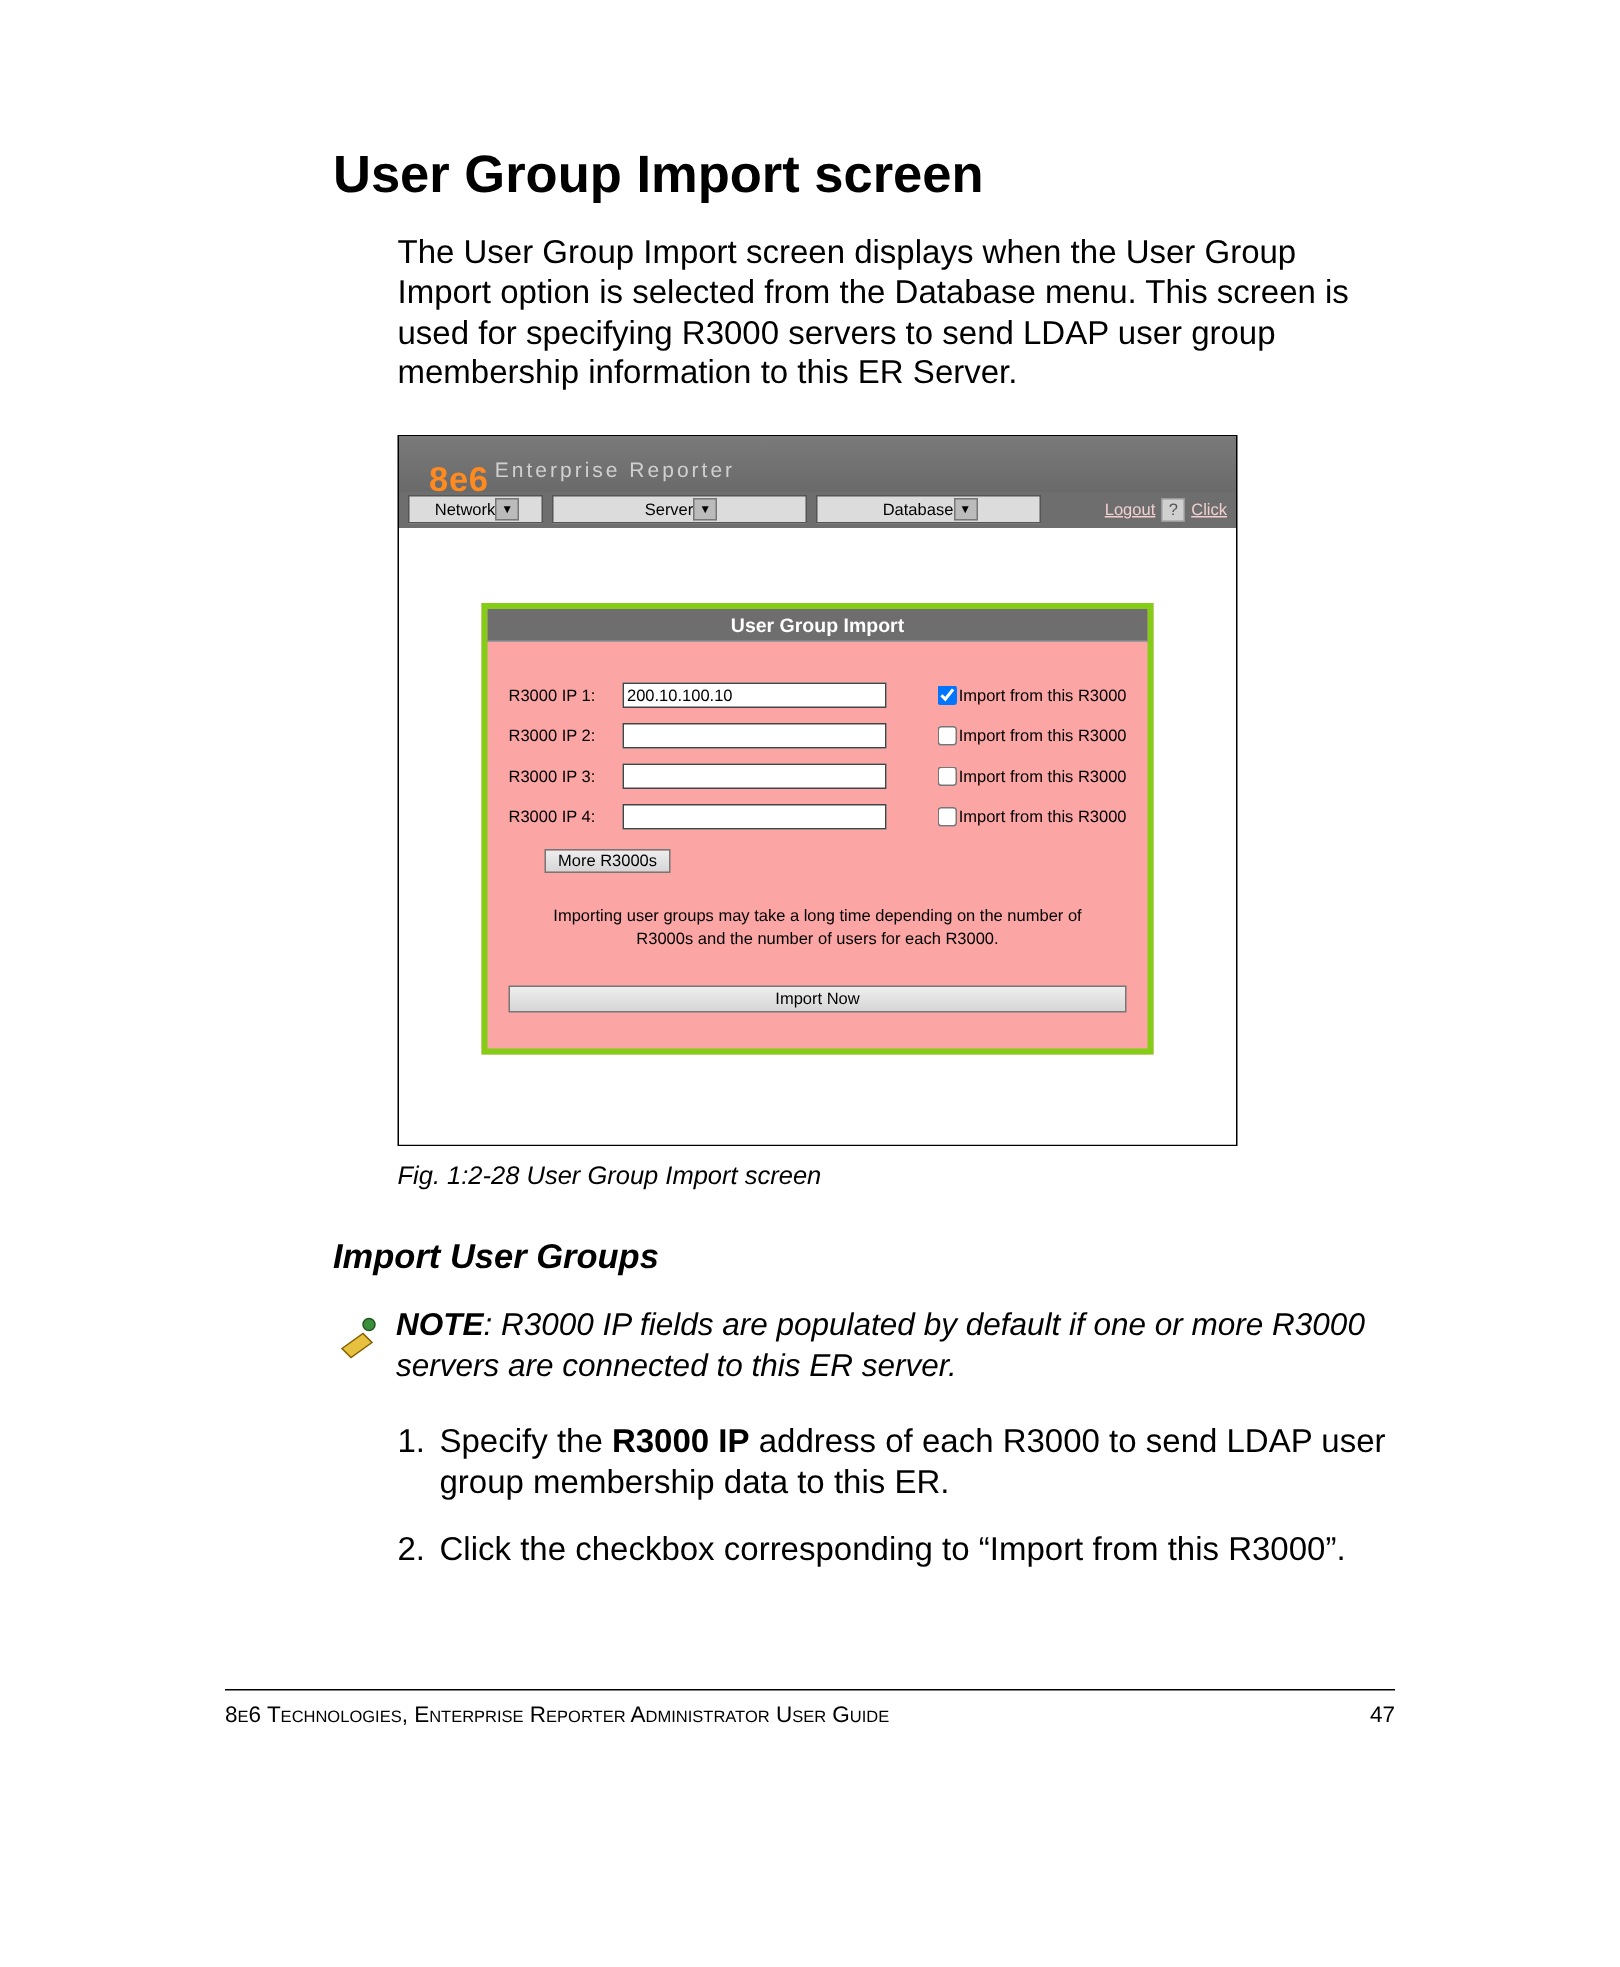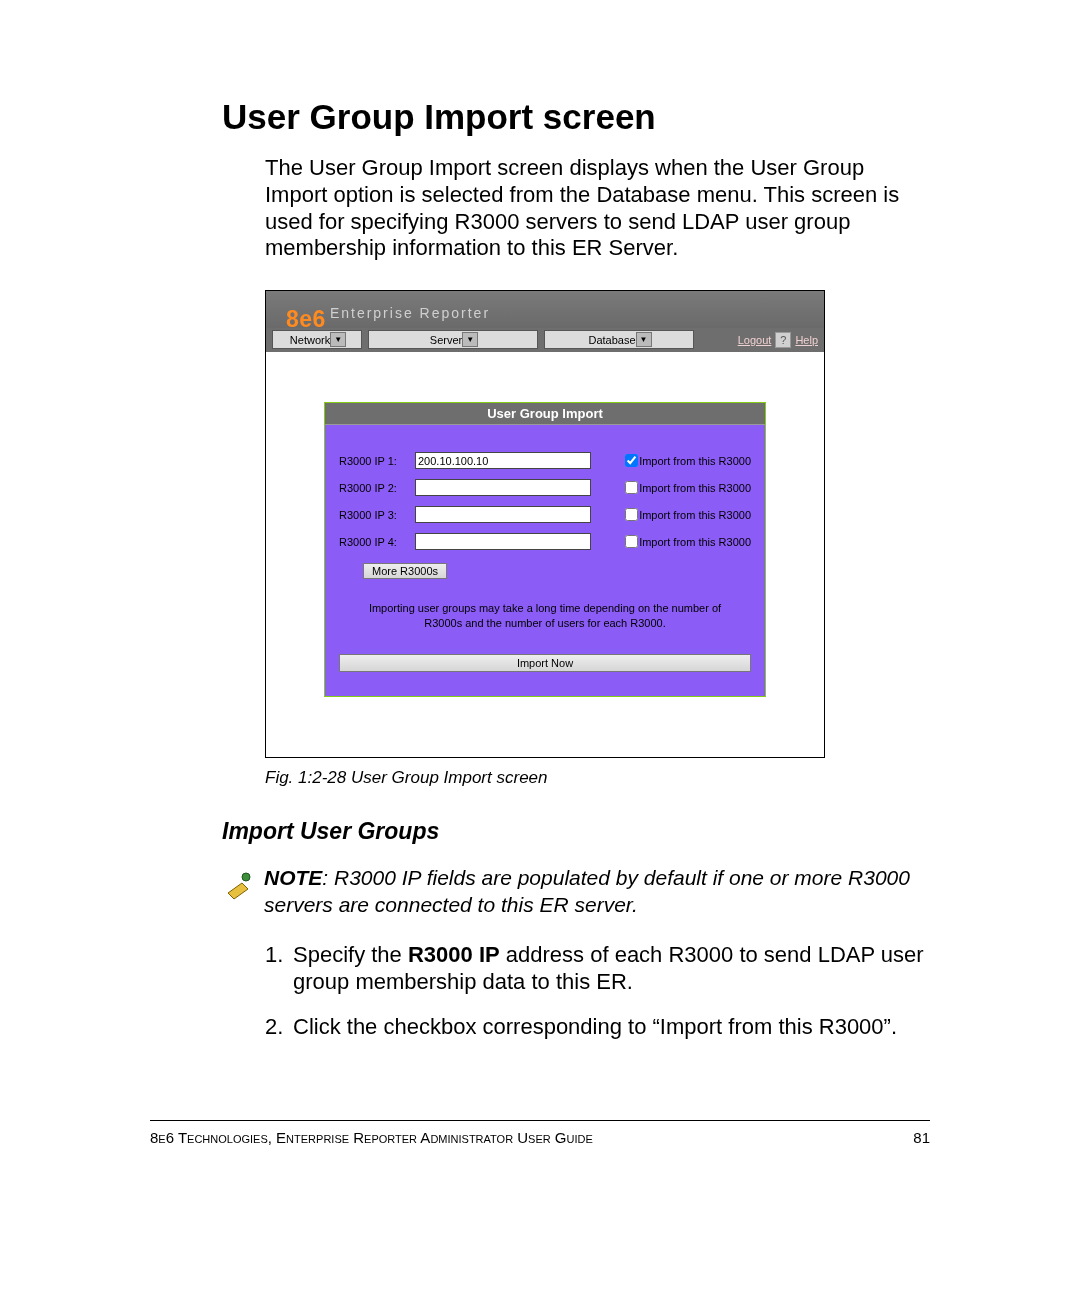--- a/index.html
+++ b/index.html
@@ -94,22 +94,22 @@
     color: #555; font-size: 11px;
   }
   .app-body {
     background: #fff;
     padding: 50px 0 60px 0;
     display: flex;
     justify-content: center;
   }
   .panel {
     width: 440px;
-    border: 1px solid #84cc16;
-    background: #8b5cf6;
+    border: 4px solid #84cc16;
+    background: #fca5a5;
   }
   .panel-title {
     background: #6e6e6e;
     color: #fff;
     font-weight: bold;
     text-align: center;
     font-size: 13px;
     padding: 3px 0;
     border-bottom: 1px solid #999;
   }
@@ -215,21 +215,21 @@
           <span>Server</span>
           <span class="chev">▼</span>
         </div>
         <div class="menu-select" style="width:142px">
           <span>Database</span>
           <span class="chev">▼</span>
         </div>
         <div class="menu-right">
           <a href="#">Logout</a>
           <span class="qbox">?</span>
-          <a href="#">Help</a>
+          <a href="#">Click</a>
         </div>
       </div>
       <div class="app-body">
         <div class="panel">
           <div class="panel-title">User Group Import</div>
           <div class="panel-inner">
 
             <div class="row">
               <span class="lbl">R3000 IP 1:</span>
               <input type="text" value="200.10.100.10" style="">
@@ -294,16 +294,16 @@
     </span>
   </div>
 
   <div class="step">
     <span class="num">2.</span>
     <span>Click the checkbox corresponding to “Import from this R3000”.</span>
   </div>
 
   <div class="footer">
     <span class="sc">8e6 Technologies, Enterprise Reporter Administrator User Guide</span>
-    <span>81</span>
+    <span>47</span>
   </div>
 
 </div>
 
 </body></html>

